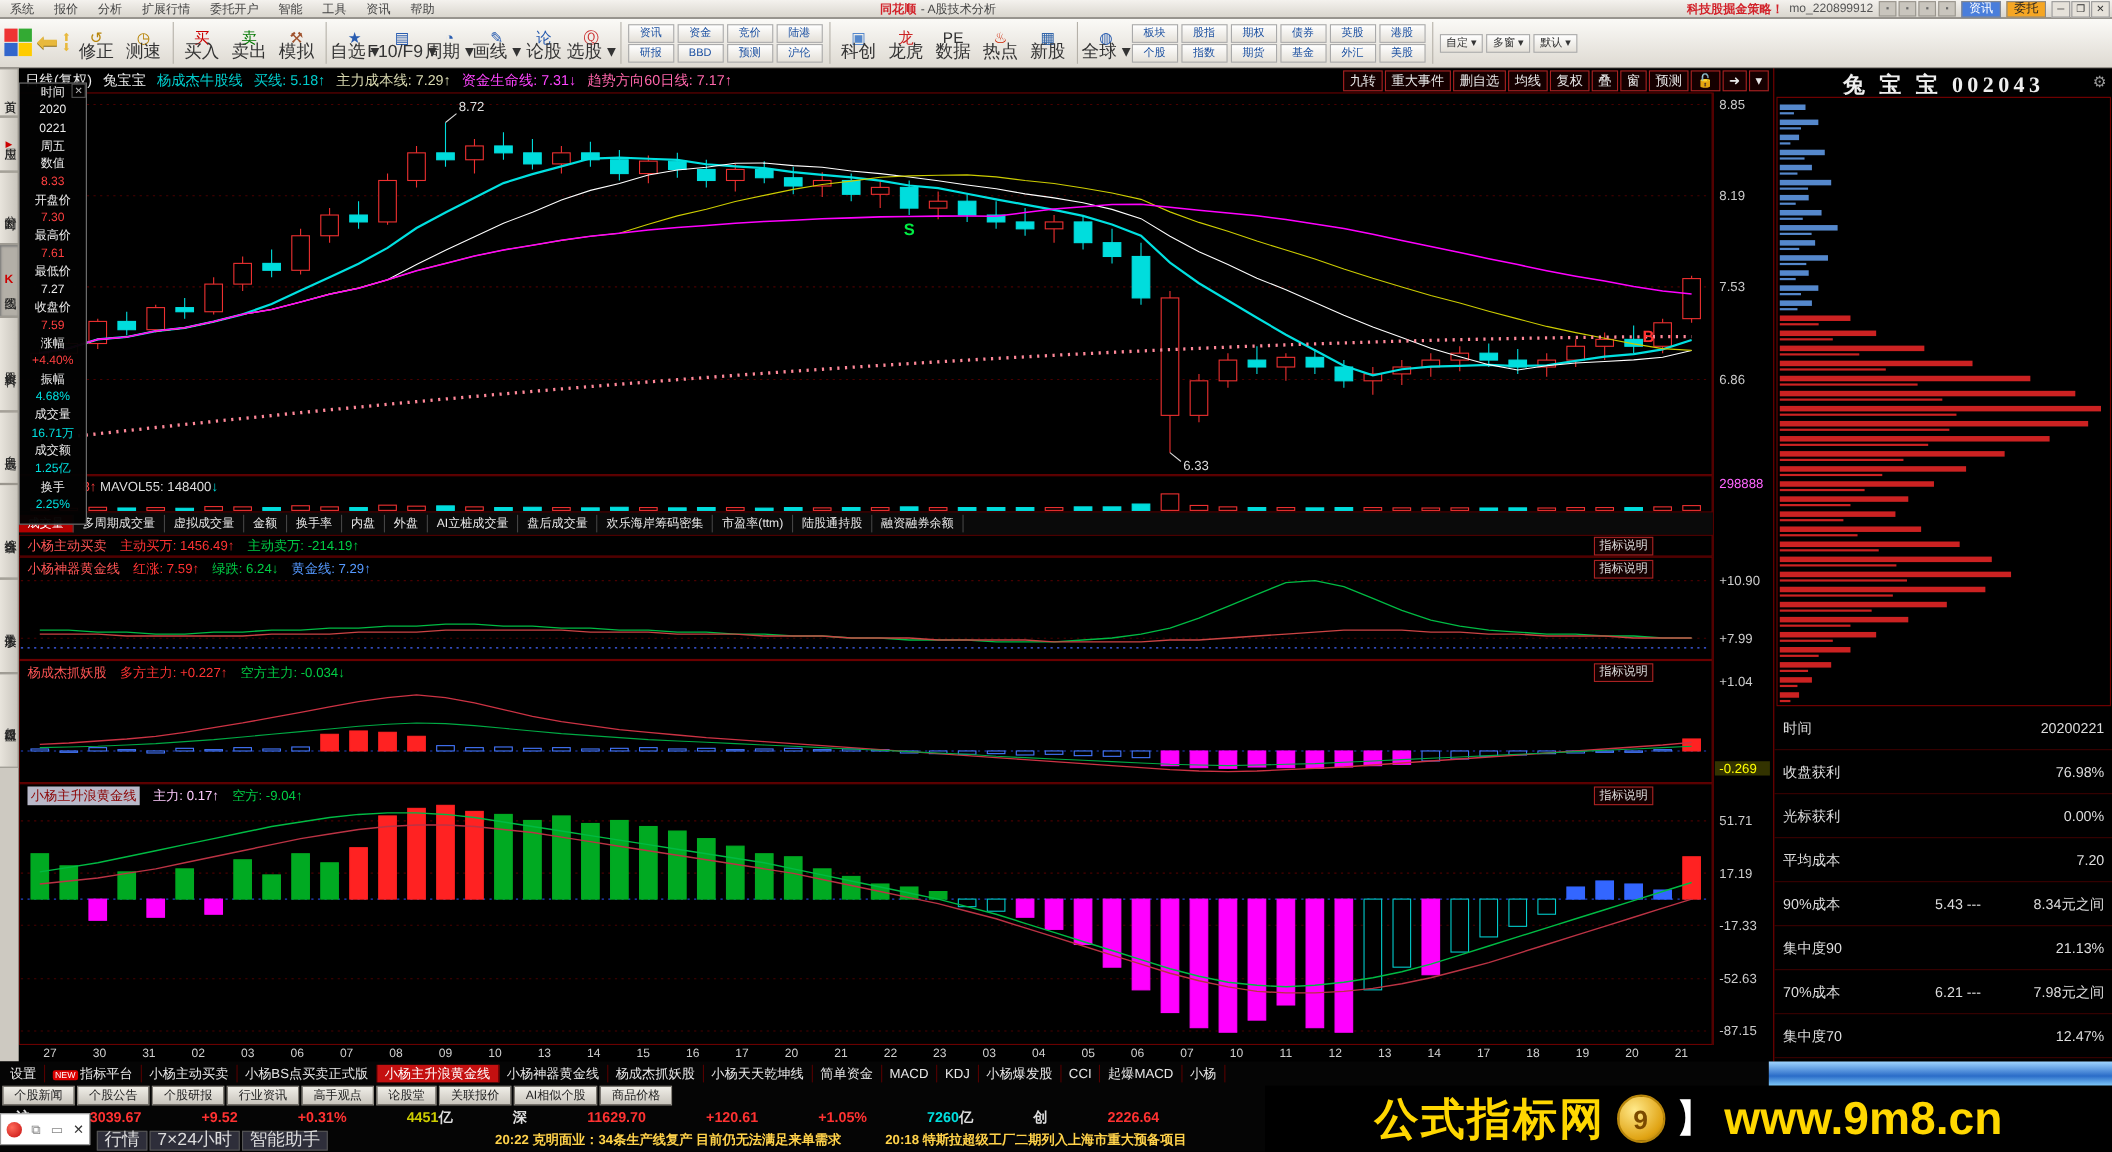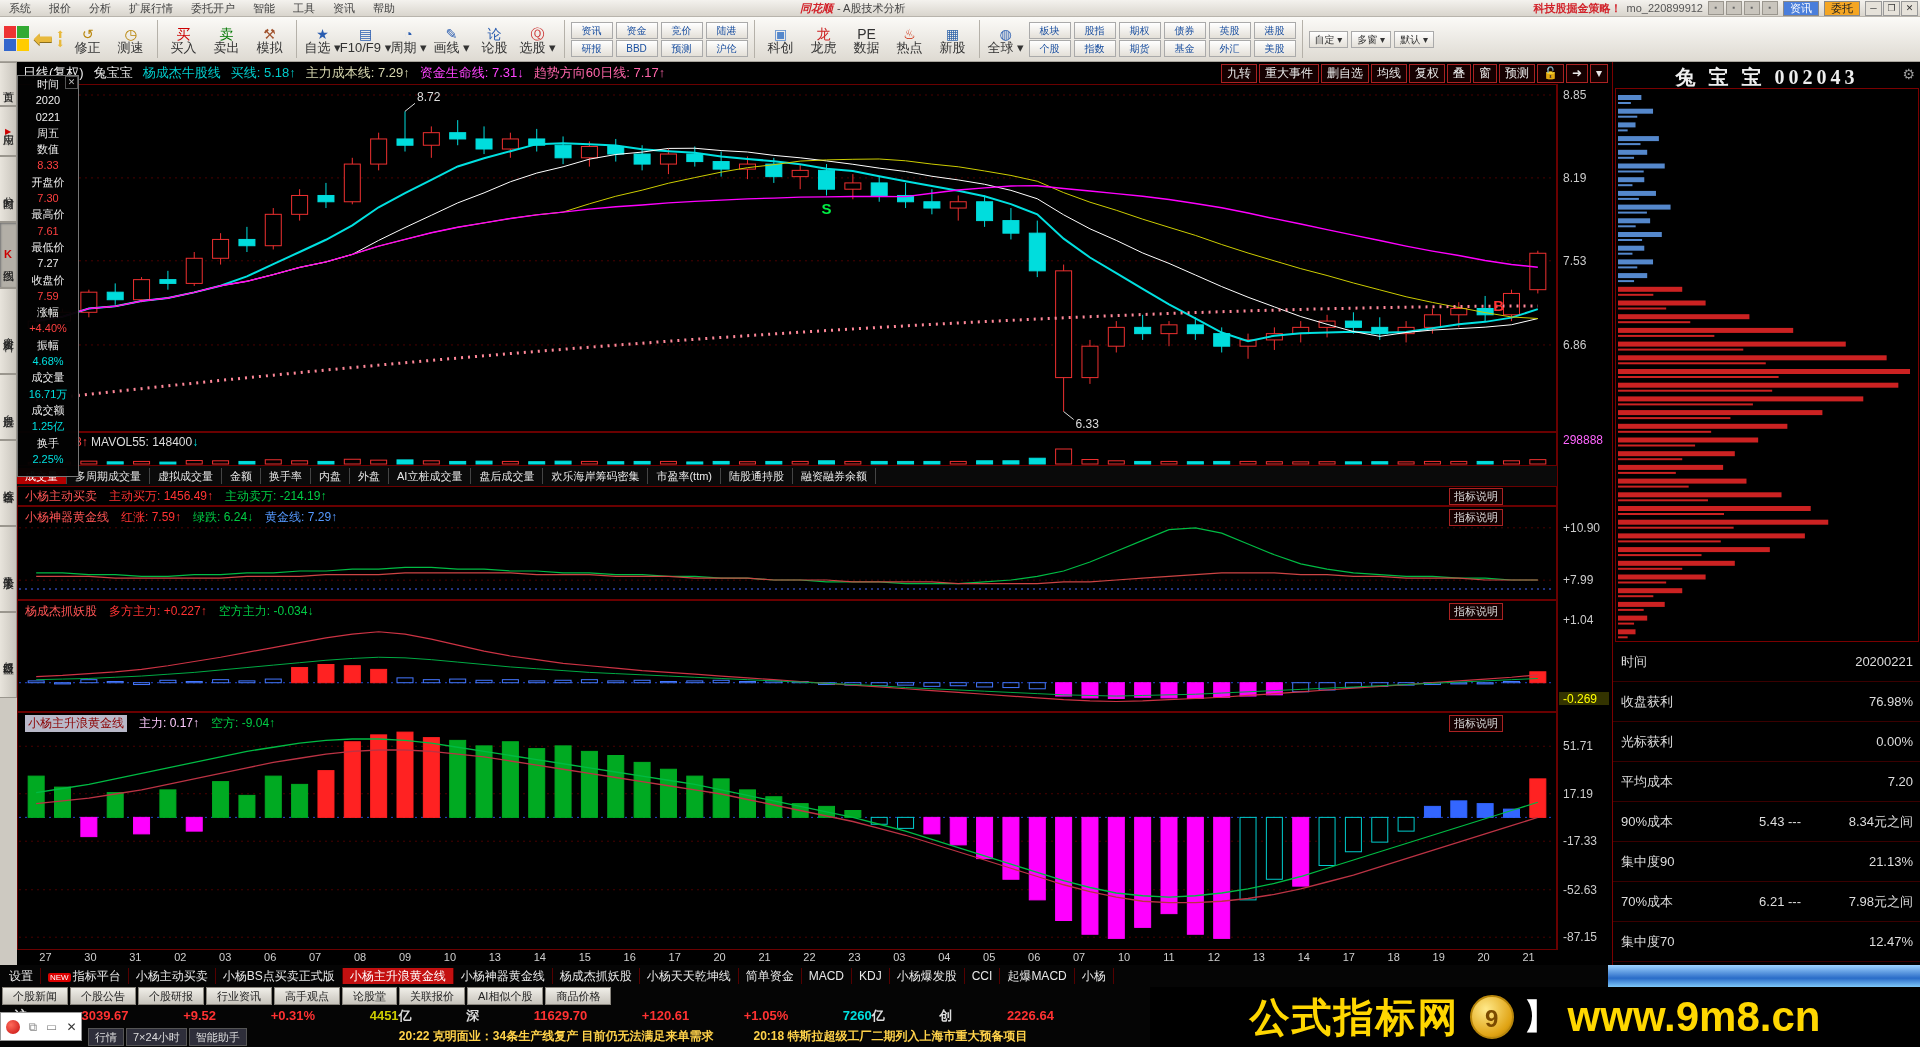--- a/index.html
+++ b/index.html
@@ -4,21 +4,21 @@
 <style>
   html,body{margin:0;padding:0;width:1920px;height:1047px;overflow:hidden;background:#000;
     font-family:"Liberation Sans","DejaVu Sans",sans-serif;}
   .abs{position:absolute;}
   
   #titlebar{left:0;top:0;width:1920px;height:16px;background:linear-gradient(#f4f2ee,#d9d5cd);
     border-bottom:1px solid #b8b4ac;font-size:11px;color:#444;display:flex;align-items:center;z-index:30;}
   #menu{display:flex;gap:0;}
   #menu span{padding:0 9px;cursor:default;}
   #app-title{position:absolute;left:800px;display:flex;gap:4px;align-items:center;}
-  #logo{color:#d21: ;color:#d2222a;font-weight:bold;font-style:italic;}
+  #logo{color:#d21: ;color:#d2222a;font-weight:bold;}
   #titlebar-right{position:absolute;right:2px;display:flex;align-items:center;gap:5px;}
   #promo{color:#d2222a;font-weight:bold;}
   #user-id{color:#555;}
   .tb-ico{width:14px;height:12px;background:#c9c5bd;border:1px solid #9a968e;font-size:8px;
     color:#666;text-align:center;line-height:11px;}
   .pill{font-size:11px;padding:0 6px;height:13px;line-height:13px;border:1px solid #888;}
   #info-btn{background:#4a7edb;color:#fff;}
   #trade-btn{background:#f5a623;color:#222;}
   .winbtn{width:15px;height:13px;border:1px solid #999;background:#e6e2da;font-size:9px;
     line-height:12px;text-align:center;color:#333;}
@@ -26,21 +26,21 @@
   #toolbar{left:0;top:17px;width:1920px;height:45px;background:linear-gradient(#fbfaf7,#dedad2);
     display:flex;align-items:center;gap:3px;padding-left:4px;box-sizing:border-box;z-index:29;
     border-bottom:1px solid #a8a49c;}
   .sep{width:1px;height:38px;background:#b5b1a9;margin:0 3px;}
   .grid-ico{width:26px;height:26px;display:grid;grid-template-columns:12px 12px;grid-template-rows:12px 12px;gap:1px;}
   .grid-ico i{display:block;}
   .back-arrow{font-size:24px;color:#e8b93c;text-shadow:0 1px 0 #8a6d1d;line-height:26px;}
   .updown{display:flex;flex-direction:column;font-size:10px;color:#e8b93c;line-height:9px;}
   .vbtn{display:flex;flex-direction:column;align-items:center;width:40px;cursor:pointer;}
   .vbtn .ic{font-size:14px;line-height:16px;height:16px;}
-  .vbtn .lb{font-size:13px;color:#333;line-height:11px;white-space:nowrap;}
+  .vbtn .lb{font-size:16px;color:#333;line-height:11px;white-space:nowrap;}
   .pair{display:flex;flex-direction:column;gap:1px;}
   .pair b{font-weight:normal;font-size:10px;color:#1a4fa0;background:linear-gradient(#fff,#e4e0d8);
     border:1px solid #aaa;padding:0 5px;height:15px;line-height:15px;text-align:center;min-width:30px;}
   .txtbtn{font-size:10px;color:#333;background:linear-gradient(#fff,#e4e0d8);border:1px solid #aaa;
     padding:0 5px;height:15px;line-height:15px;}
   
   #sidebar{left:0;top:62px;width:17px;height:903px;background:#cdc9c1;z-index:20;
     display:flex;flex-direction:column;}
   .side-tab{writing-mode:vertical-rl;text-orientation:upright;font-size:11px;color:#222;
     text-align:center;border:1px solid #9a968e;border-left:none;background:linear-gradient(90deg,#e8e4dc,#c9c5bd);
@@ -87,21 +87,21 @@
   #bot-tabs .t{padding:0 7px;border-right:1px solid #550000;height:16px;line-height:16px;cursor:pointer;}
   #bot-tabs .t.sel{background:#c41010;color:#fff;}
   #bot-tabs .new{background:#d00;color:#fff;font-size:8px;padding:0 2px;border-radius:2px;margin-right:2px;}
   #bluestrip{left:1608px;top:0;width:312px;height:22px;background:linear-gradient(#9fd4ff,#2a6cc8 60%,#7ec8f8);}
   #news-tabs{left:2px;top:22px;height:18px;display:flex;gap:2px;}
   #news-tabs .t{font-size:11px;color:#222;background:linear-gradient(#f0eee8,#c8c4bc);
     border:1px solid #8a868p;border:1px solid #8a867e;padding:0 10px;height:16px;line-height:16px;cursor:pointer;}
   #index-bar{left:0;top:40px;width:1040px;height:21px;display:flex;align-items:center;
     font-size:13px;font-weight:bold;justify-content:space-between;padding:0 14px;}
   #status-bar{left:0;top:61px;width:1150px;height:21px;display:flex;align-items:center;font-size:12px;}
-  .st-btn{color:#ddd;background:#2e2e3a;border:1px solid #555;font-size:11px;padding:0 6px;
+  .st-btn{color:#ddd;background:#2e2e3a;border:1px solid #555;font-size:16px;padding:0 6px;
     height:16px;line-height:16px;margin-right:2px;cursor:pointer;}
   .news{color:#ffd24a;font-weight:bold;white-space:nowrap;}
   
   #popup{left:0px;top:47px;width:80px;height:27px;background:#fff;border:1px solid #999;
     display:flex;align-items:center;justify-content:space-around;z-index:40;}
   #popup .logo{width:14px;height:14px;border-radius:50%;background:radial-gradient(circle at 35% 35%,#ff6a5a,#c50f0f);}
   #popup .ic{color:#888;font-size:12px;cursor:pointer;}
   #popup .x{color:#333;}
   
   #banner{left:1150px;top:22px;width:770px;height:60px;background:#000;display:flex;

